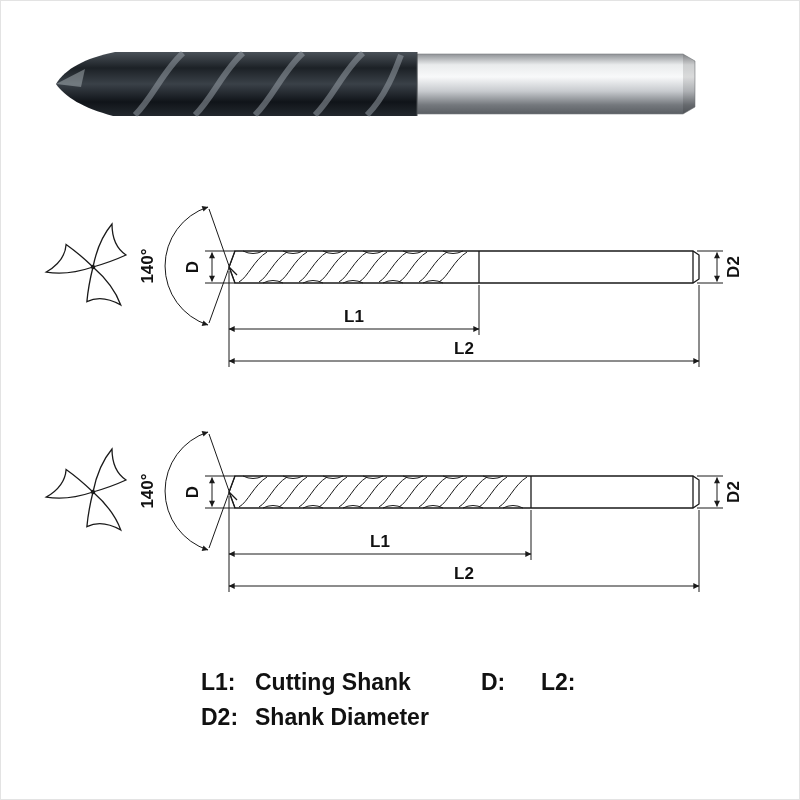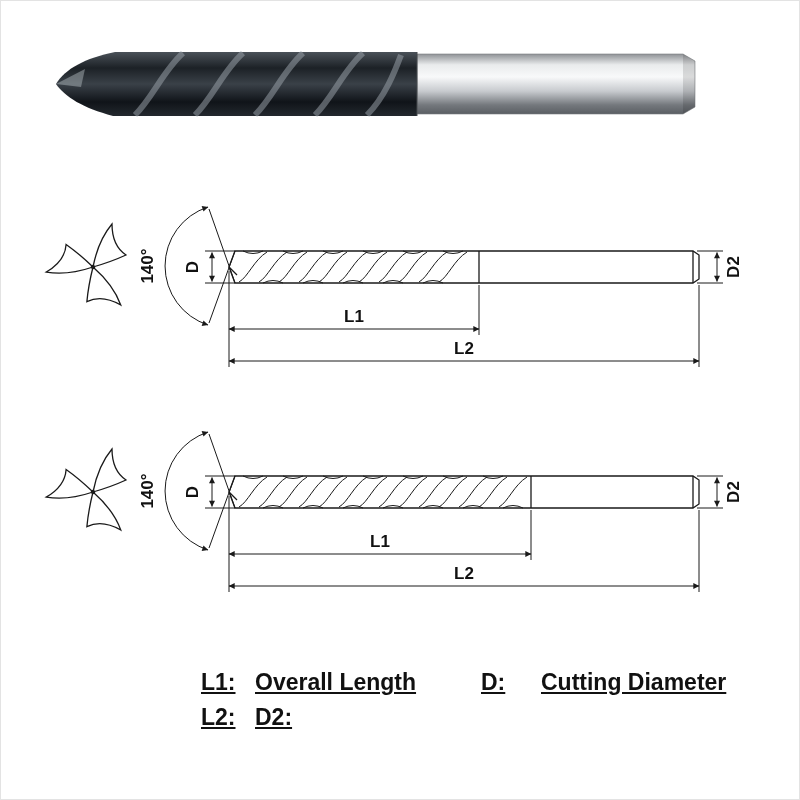--- a/index.html
+++ b/index.html
@@ -8,21 +8,21 @@
           font-family:"Liberation Sans",sans-serif;}
   .abs{position:absolute;}
   svg{display:block;}
   .ln path,.ln line,.ln circle{stroke:#1a1a1a;stroke-width:1.3;fill:none;}
   .ln path[fill="#fff"]{fill:#ffffff;}
   .thin{stroke:#1a1a1a;stroke-width:1;fill:none;}
   .dim line,.dim path{stroke:#1a1a1a;stroke-width:1;fill:none;}
   .dimtxt{font-family:"Liberation Sans",sans-serif;font-size:17px;font-weight:bold;fill:#111;}
   .legend{position:absolute;left:200px;top:668px;display:grid;
           grid-template-columns:54px 226px 60px auto;row-gap:8px;
-          font-size:23px;font-weight:600;color:#111;text-decoration:underline;}
+          font-size:23px;font-weight:600;color:#111;}
 </style>
 </head>
 <body>
 
 <div class="canvas">
 
   <div class="abs" style="left:50px;top:46px;width:650px;height:74px">
     <svg width="650" height="74" viewBox="0 0 650 74">
       <defs>
         <linearGradient id="gShank" x1="0" y1="0" x2="0" y2="1">
@@ -161,20 +161,20 @@
 
     <g class="dim">
       <line x1="678" y1="96" x2="678" y2="178"></line>
       <line x1="208" y1="172" x2="678" y2="172" marker-start="url(#d2arr)" marker-end="url(#d2arr)"></line>
       <text class="dimtxt" x="443" y="165" text-anchor="middle">L2</text>
     </g>
   </svg>
 
   <div class="legend">
     <span>L1:</span>
-    <span>Overall Length</span>
+    <span>Cutting Shank</span>
     <span>D:</span>
-    <span>Cutting Diameter</span>
     <span>L2:</span>
     <span>D2:</span>
+    <span>Shank Diameter</span>
   </div>
 
 </div>
 
 </body></html>

